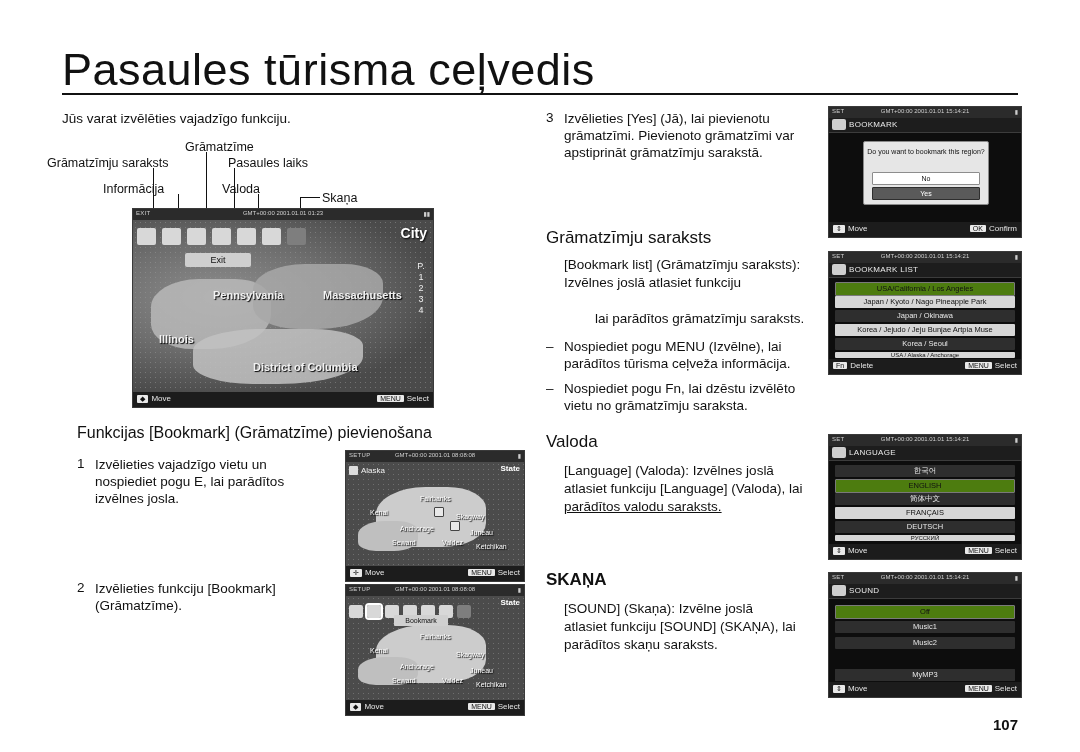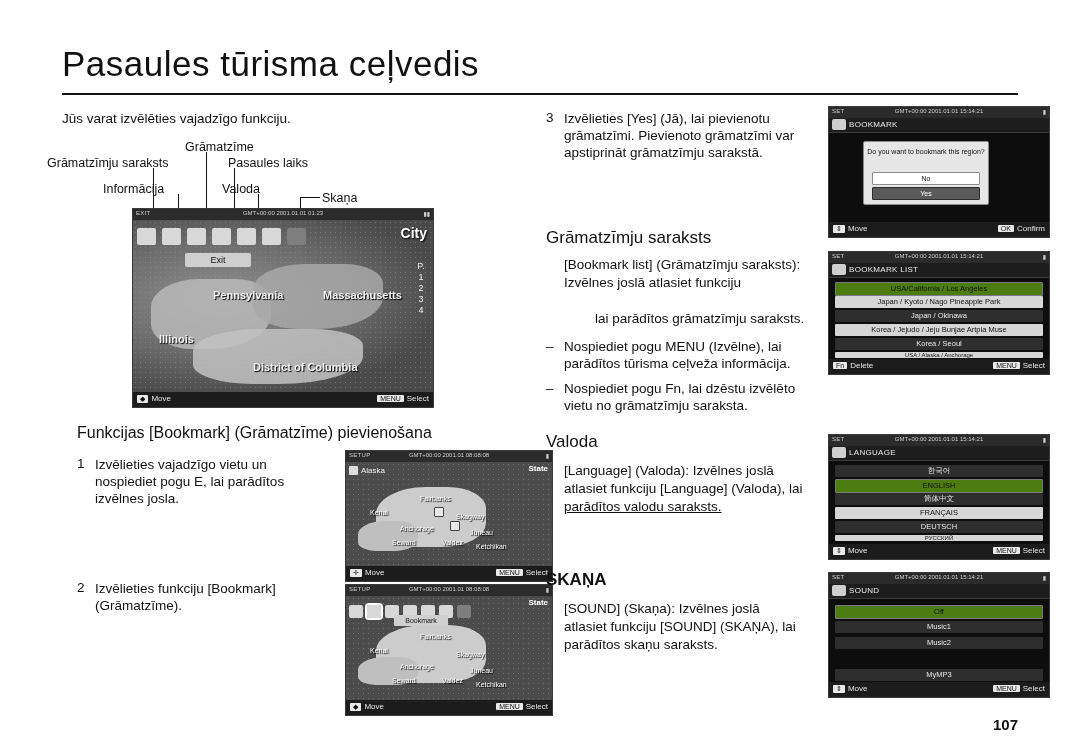--- a/index.html
+++ b/index.html
@@ -6,21 +6,21 @@
   body{
     width:1080px;height:752px;background:#ffffff;
     font-family:"Liberation Sans", sans-serif;
     color:#000;overflow:hidden;
   }
   .page{position:relative;width:1080px;height:752px;}
 
   
   .title{
     position:absolute;left:62px;top:44px;
-    font-size:35px;letter-spacing:0.5px;color:#111;
+    font-size:45px;letter-spacing:0.5px;color:#111;
     white-space:pre;
   }
   .title-rule{
     position:absolute;left:62px;top:93px;width:956px;height:2px;background:#111;
   }
 
   
   .t{position:absolute;font-size:13.5px;line-height:17px;color:#111;}
   .t.sm{font-size:12.5px;}
   .h2{position:absolute;font-size:17px;color:#111;}
@@ -59,21 +59,21 @@
   .exitbtn{position:absolute;left:52px;top:44px;width:66px;height:14px;background:#cfcfcf;border-radius:2px;color:#111;font-size:9px;text-align:center;line-height:14px;}
   .zoomcol{position:absolute;right:4px;top:52px;width:16px;color:#efefef;font-size:9px;text-align:center;}
   .zoomcol div{line-height:11px;}
   .city-tag{position:absolute;right:6px;top:16px;color:#fff;font-size:14px;font-weight:bold;text-shadow:1px 1px 2px #000;}
 
   
   .leader{position:absolute;background:#111;width:1px;}
   .leader-h{position:absolute;background:#111;height:1px;}
 
   
-  .small-lcd{position:absolute;background:#0d0d0d;border:1px solid #3a3a3a;overflow:hidden;padding-left:28px;}
+  .small-lcd{position:absolute;background:#0d0d0d;border:1px solid #3a3a3a;overflow:hidden;}
   .ss-title{position:absolute;left:0;top:11px;right:0;height:14px;background:#1d1d1d;border-bottom:1px solid #3c3c3c;}
   .ss-title .tx{position:absolute;left:20px;top:2px;font-size:8px;color:#eaeaea;letter-spacing:.3px;}
   .ss-title .ico{position:absolute;left:3px;top:1px;width:14px;height:11px;background:#cfcfcf;border-radius:2px;}
   .list-row{position:absolute;left:6px;right:6px;height:12px;background:#d6d6d6;color:#111;font-size:7.5px;text-align:center;line-height:12px;border-radius:1px;}
   .list-row.dark{background:#2e2e2e;color:#e8e8e8;}
   .list-row.sel{background:#4d7c0f;color:#111;border:1px solid #7a7a7a;}
 
   .dialog{position:absolute;background:#e6e6e6;border:1px solid #8a8a8a;border-radius:2px;}
   .dialog .dtx{position:absolute;left:0;right:0;top:5px;text-align:center;font-size:7px;color:#111;line-height:9px;}
   .dbtn{position:absolute;left:8px;right:8px;height:11px;font-size:7px;text-align:center;line-height:11px;border-radius:1px;}
@@ -344,21 +344,21 @@
       <span class="bl">
         <span class="keycap">⇕</span><span>Move</span>
       </span>
       <span class="br">
         <span class="keycap">MENU</span><span>Select</span>
       </span>
     </div>
   </div>
 
   <div class="h2b" style="left:546px;top:570px;">SKAŅA</div>
-  <div class="t" style="left:564px;top:600px;">[SOUND] (Skaņa): Izvēlnes joslā</div>
+  <div class="t" style="left:564px;top:600px;">[SOUND] (Skaņa): Izvēlne joslā</div>
   <div class="t" style="left:564px;top:618px;">atlasiet funkciju [SOUND] (SKAŅA), lai</div>
   <div class="t" style="left:564px;top:636px;">parādītos skaņu saraksts.</div>
 
   <div class="small-lcd" style="left:828px;top:572px;width:192px;height:124px;">
     <div class="lcd-topbar">
       <span class="lt">SET</span>
       <span class="ct">GMT+00:00 2001.01.01 15:14:21</span>
       <span class="rt">▮</span>
     </div>
     <div class="ss-title">

